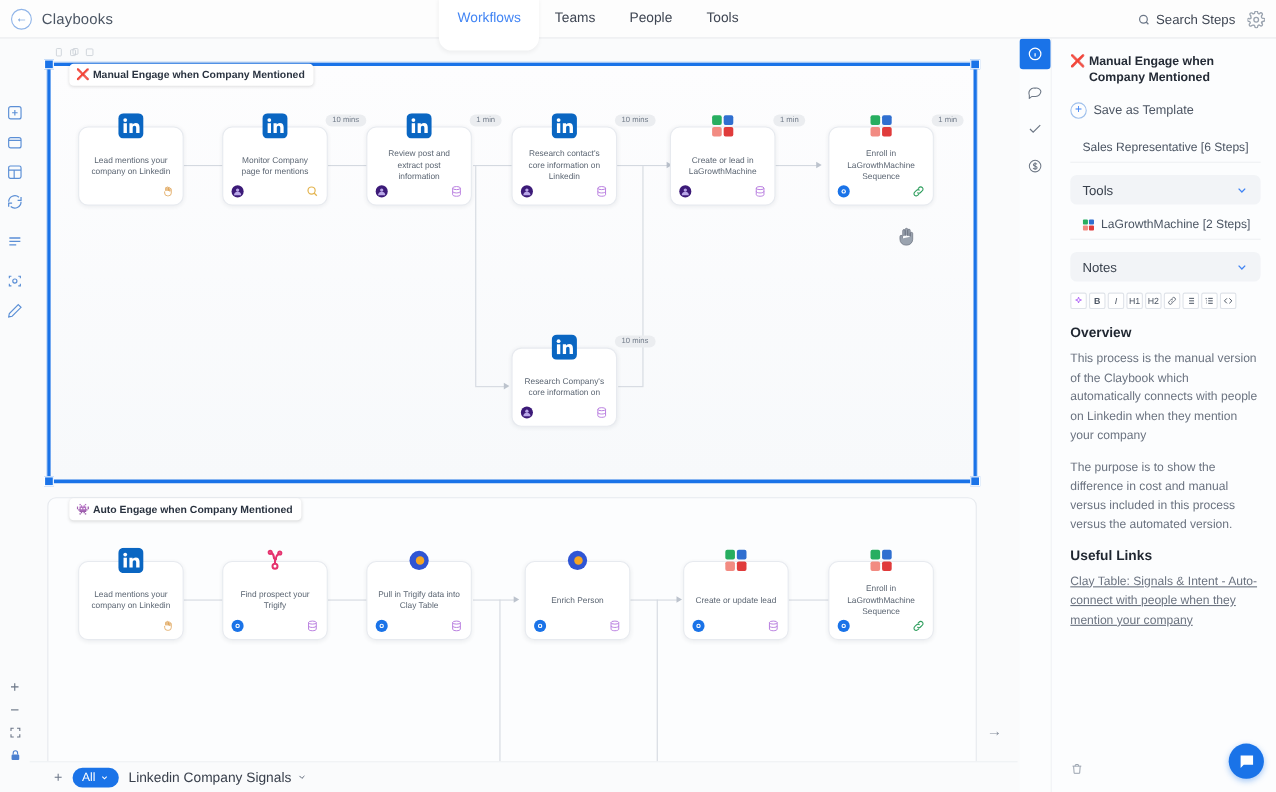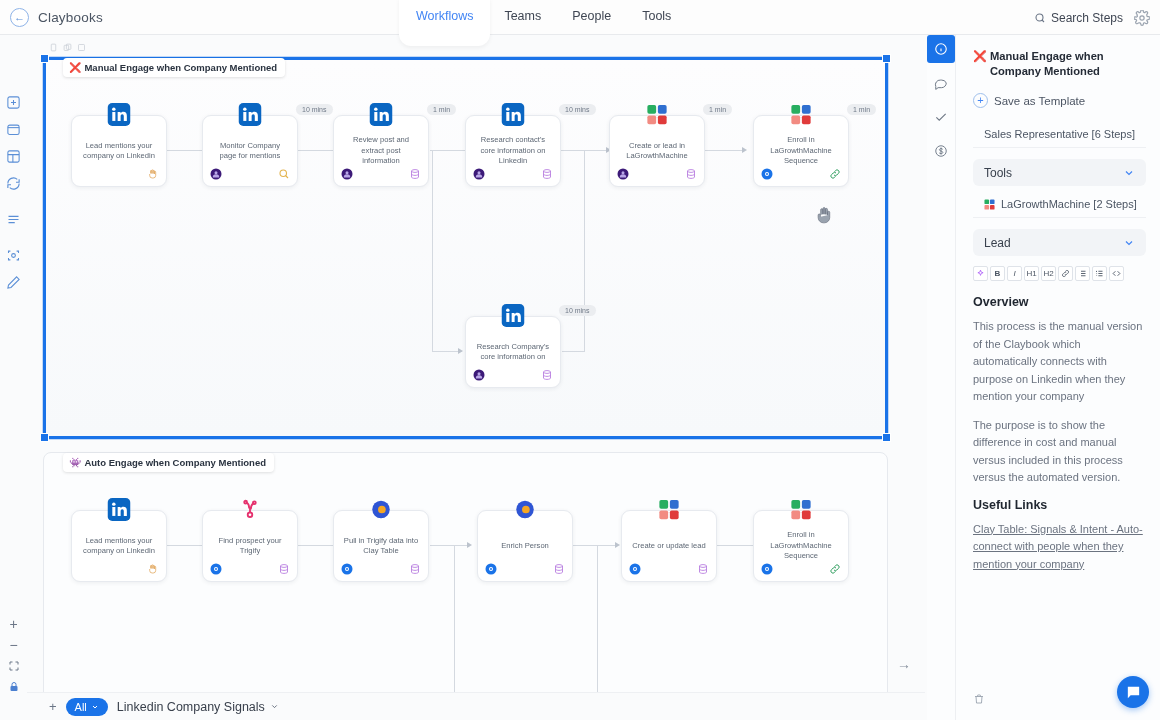--- a/index.html
+++ b/index.html
@@ -694,21 +694,21 @@
             <rect x="1" y="1" width="10" height="10" rx="2" fill="#27ae60"></rect>
             <rect x="13" y="1" width="10" height="10" rx="2" fill="#2f6fd0"></rect>
             <rect x="1" y="13" width="10" height="10" rx="2" fill="#f28b82"></rect>
             <rect x="13" y="13" width="10" height="10" rx="2" fill="#e03b3b"></rect>
           </svg>
         <span>LaGrowthMachine [2 Steps]</span>
       </div>
     </div>
 
     <div class="acc">
-      <span>Lead</span>
+      <span>Notes</span>
       <svg class="chev" width="12" height="12" viewBox="0 0 24 24" fill="none" stroke="#4285f4" stroke-width="2.4">
           <path d="M6 9l6 6 6-6"></path>
         </svg>
     </div>
 
     <div class="fmt-bar">
       <div class="fmt-btn">
           <svg width="9" height="9" viewBox="0 0 24 24" fill="none" stroke="#a855f7" stroke-width="2">
             <path d="M12 3l1.8 5.2L19 10l-5.2 1.8L12 17l-1.8-5.2L5 10l5.2-1.8z"></path>
           </svg>
@@ -734,21 +734,21 @@
           </svg>
         </div>
       <div class="fmt-btn">
           <svg width="9" height="9" viewBox="0 0 24 24" fill="none" stroke="#4b5563" stroke-width="2.4">
             <path d="M9 18l-6-6 6-6M15 6l6 6-6 6"></path>
           </svg>
         </div>
     </div>
 
     <div class="sec-h">Overview</div>
-    <div class="sec-p">This process is the manual version of the Claybook which automatically connects with purpose on Linkedin when they mention your company</div>
+    <div class="sec-p">This process is the manual version of the Claybook which automatically connects with people on Linkedin when they mention your company</div>
     <div class="sec-p">The purpose is to show the difference in cost and manual versus included in this process versus the automated version.</div>
 
     <div class="sec-h">Useful Links</div>
     <div class="links">
       <a>Clay Table: Signals &amp; Intent - Auto-connect with people when they mention your company</a>
     </div>
 
     <div class="trash">
       <svg width="12" height="12" viewBox="0 0 24 24" fill="none" stroke="#9aa3af" stroke-width="1.8">
           <path d="M4 7h16M9 7V5a1 1 0 011-1h4a1 1 0 011 1v2M6 7l1 13h10l1-13"></path>

